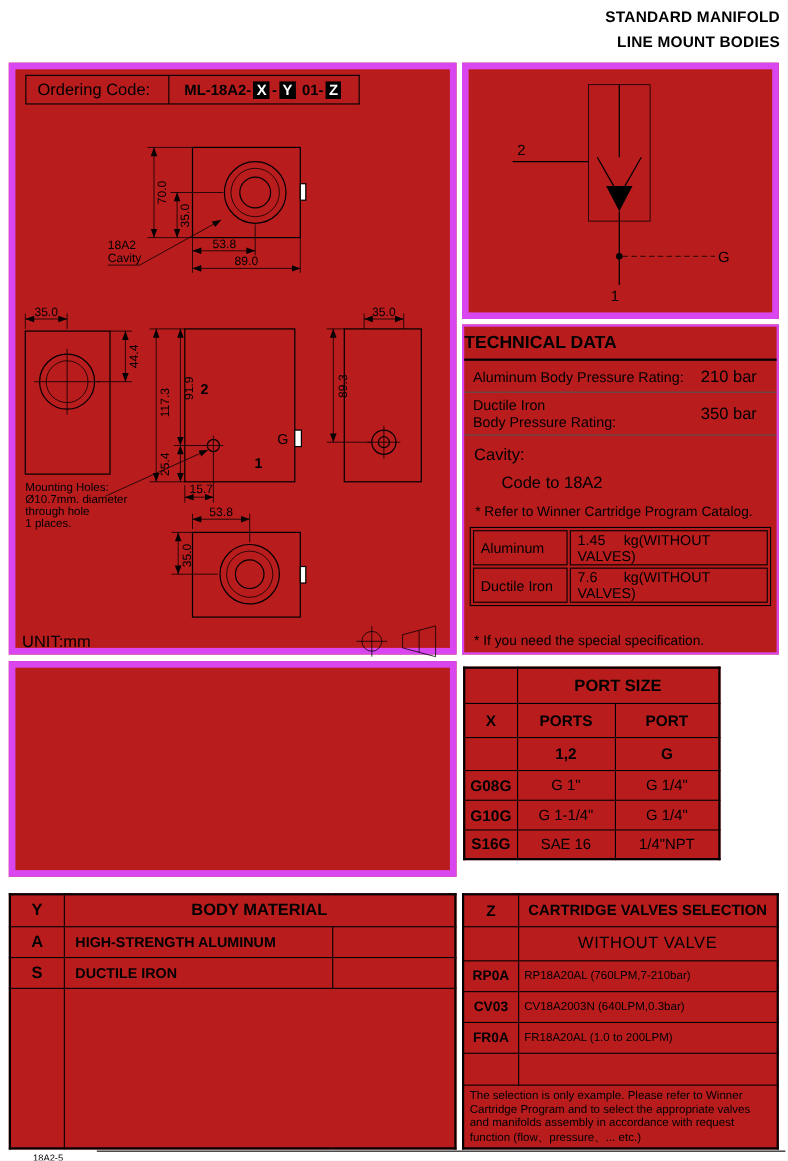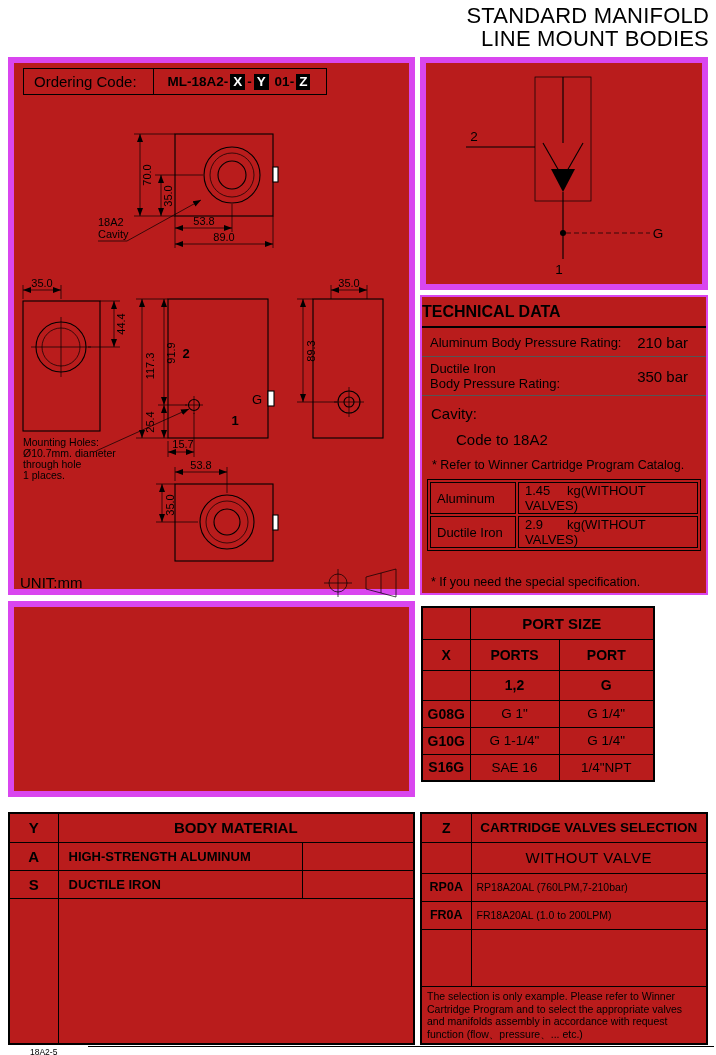--- a/index.html
+++ b/index.html
@@ -1,18 +1,18 @@
 <!DOCTYPE html>
 <html><head>
 <meta charset="utf-8">
 <style>
   *{box-sizing:border-box;margin:0;padding:0}
   body{background:#ddd;font-family:"Liberation Sans",sans-serif}
   .page{position:relative;width:716px;height:1055px;background:#fff;color:#000;overflow:hidden;margin:0 auto}
-  .title{position:absolute;top:4px;right:7px;text-align:right;font-weight:normal;font-size:22px;line-height:23px;letter-spacing:.2px}
+  .title{position:absolute;top:4px;right:7px;text-align:right;font-weight:bold;font-size:14px;line-height:23px;letter-spacing:.2px}
   .panel{position:absolute;border:6px solid #d946ef;background:#b91c1c}
   .left-panel{left:8px;top:57px;width:407px;height:538px}
   .ordering{position:absolute;left:9px;top:5px;display:flex;font-size:15px;white-space:pre}
   .olabel{border:1px solid #000;padding:4px 16px 4px 10px}
   .ocode{border:1px solid #000;border-left:none;padding:4px 14px;font-weight:bold;font-size:13.5px;display:flex;align-items:center}
   .okey{background:#000;color:#fff;padding:0 3px;margin:0 2px;display:inline-block;line-height:16px}
   .drawings{position:absolute;left:0;top:38px}
   .schematic-panel{left:420px;top:57px;width:288px;height:233px}
   .td-panel{left:420px;top:295px;width:288px;height:300px;border-width:2px}
   .td-title{font-weight:bold;font-size:16px;padding:6px 0 5px;border-bottom:2px solid #000}
@@ -250,21 +250,21 @@
     <div class="td-refer">Code to 18A2</div>
     <div class="td-note">* Refer to Winner Cartridge Program Catalog.</div>
     <table class="weights">
       <tbody>
           <tr>
         <td class="wmat">Aluminum</td>
         <td><span class="num">1.45</span><span>kg(WITHOUT VALVES)</span></td>
       </tr>
       <tr>
         <td class="wmat">Ductile Iron</td>
-        <td><span class="num">2.9</span><span>kg(WITHOUT VALVES)</span></td>
+        <td><span class="num">7.6</span><span>kg(WITHOUT VALVES)</span></td>
       </tr>
     </tbody>
       </table>
     <div class="td-note2">
       <div>* If you need the special specification.</div>
     </div>
   </div>
 
   <div class="panel empty-panel"></div>
 
@@ -347,20 +347,24 @@
     </tr>
     <tr style="height:31px">
       <td></td>
       <td class="novalve">WITHOUT VALVE</td>
     </tr>
     <tr style="height:28px">
       <th class="ccode">RP0A</th>
       <td class="cdesc">RP18A20AL (760LPM,7-210bar)</td>
     </tr>
     <tr style="height:28px">
+      <th class="ccode">CV03</th>
+      <td class="cdesc">CV18A2003N (640LPM,0.3bar)</td>
+    </tr>
+    <tr style="height:28px">
       <th class="ccode">FR0A</th>
       <td class="cdesc">FR18A20AL (1.0 to 200LPM)</td>
     </tr>
     <tr>
       <td></td>
       <td></td>
     </tr>
     <tr style="height:52px">
       <td colspan="2" class="cnote">The selection is only example. Please refer to Winner Cartridge Program and to select the appropriate valves and manifolds assembly in accordance with request function (flow、pressure、... etc.)</td>
     </tr>

